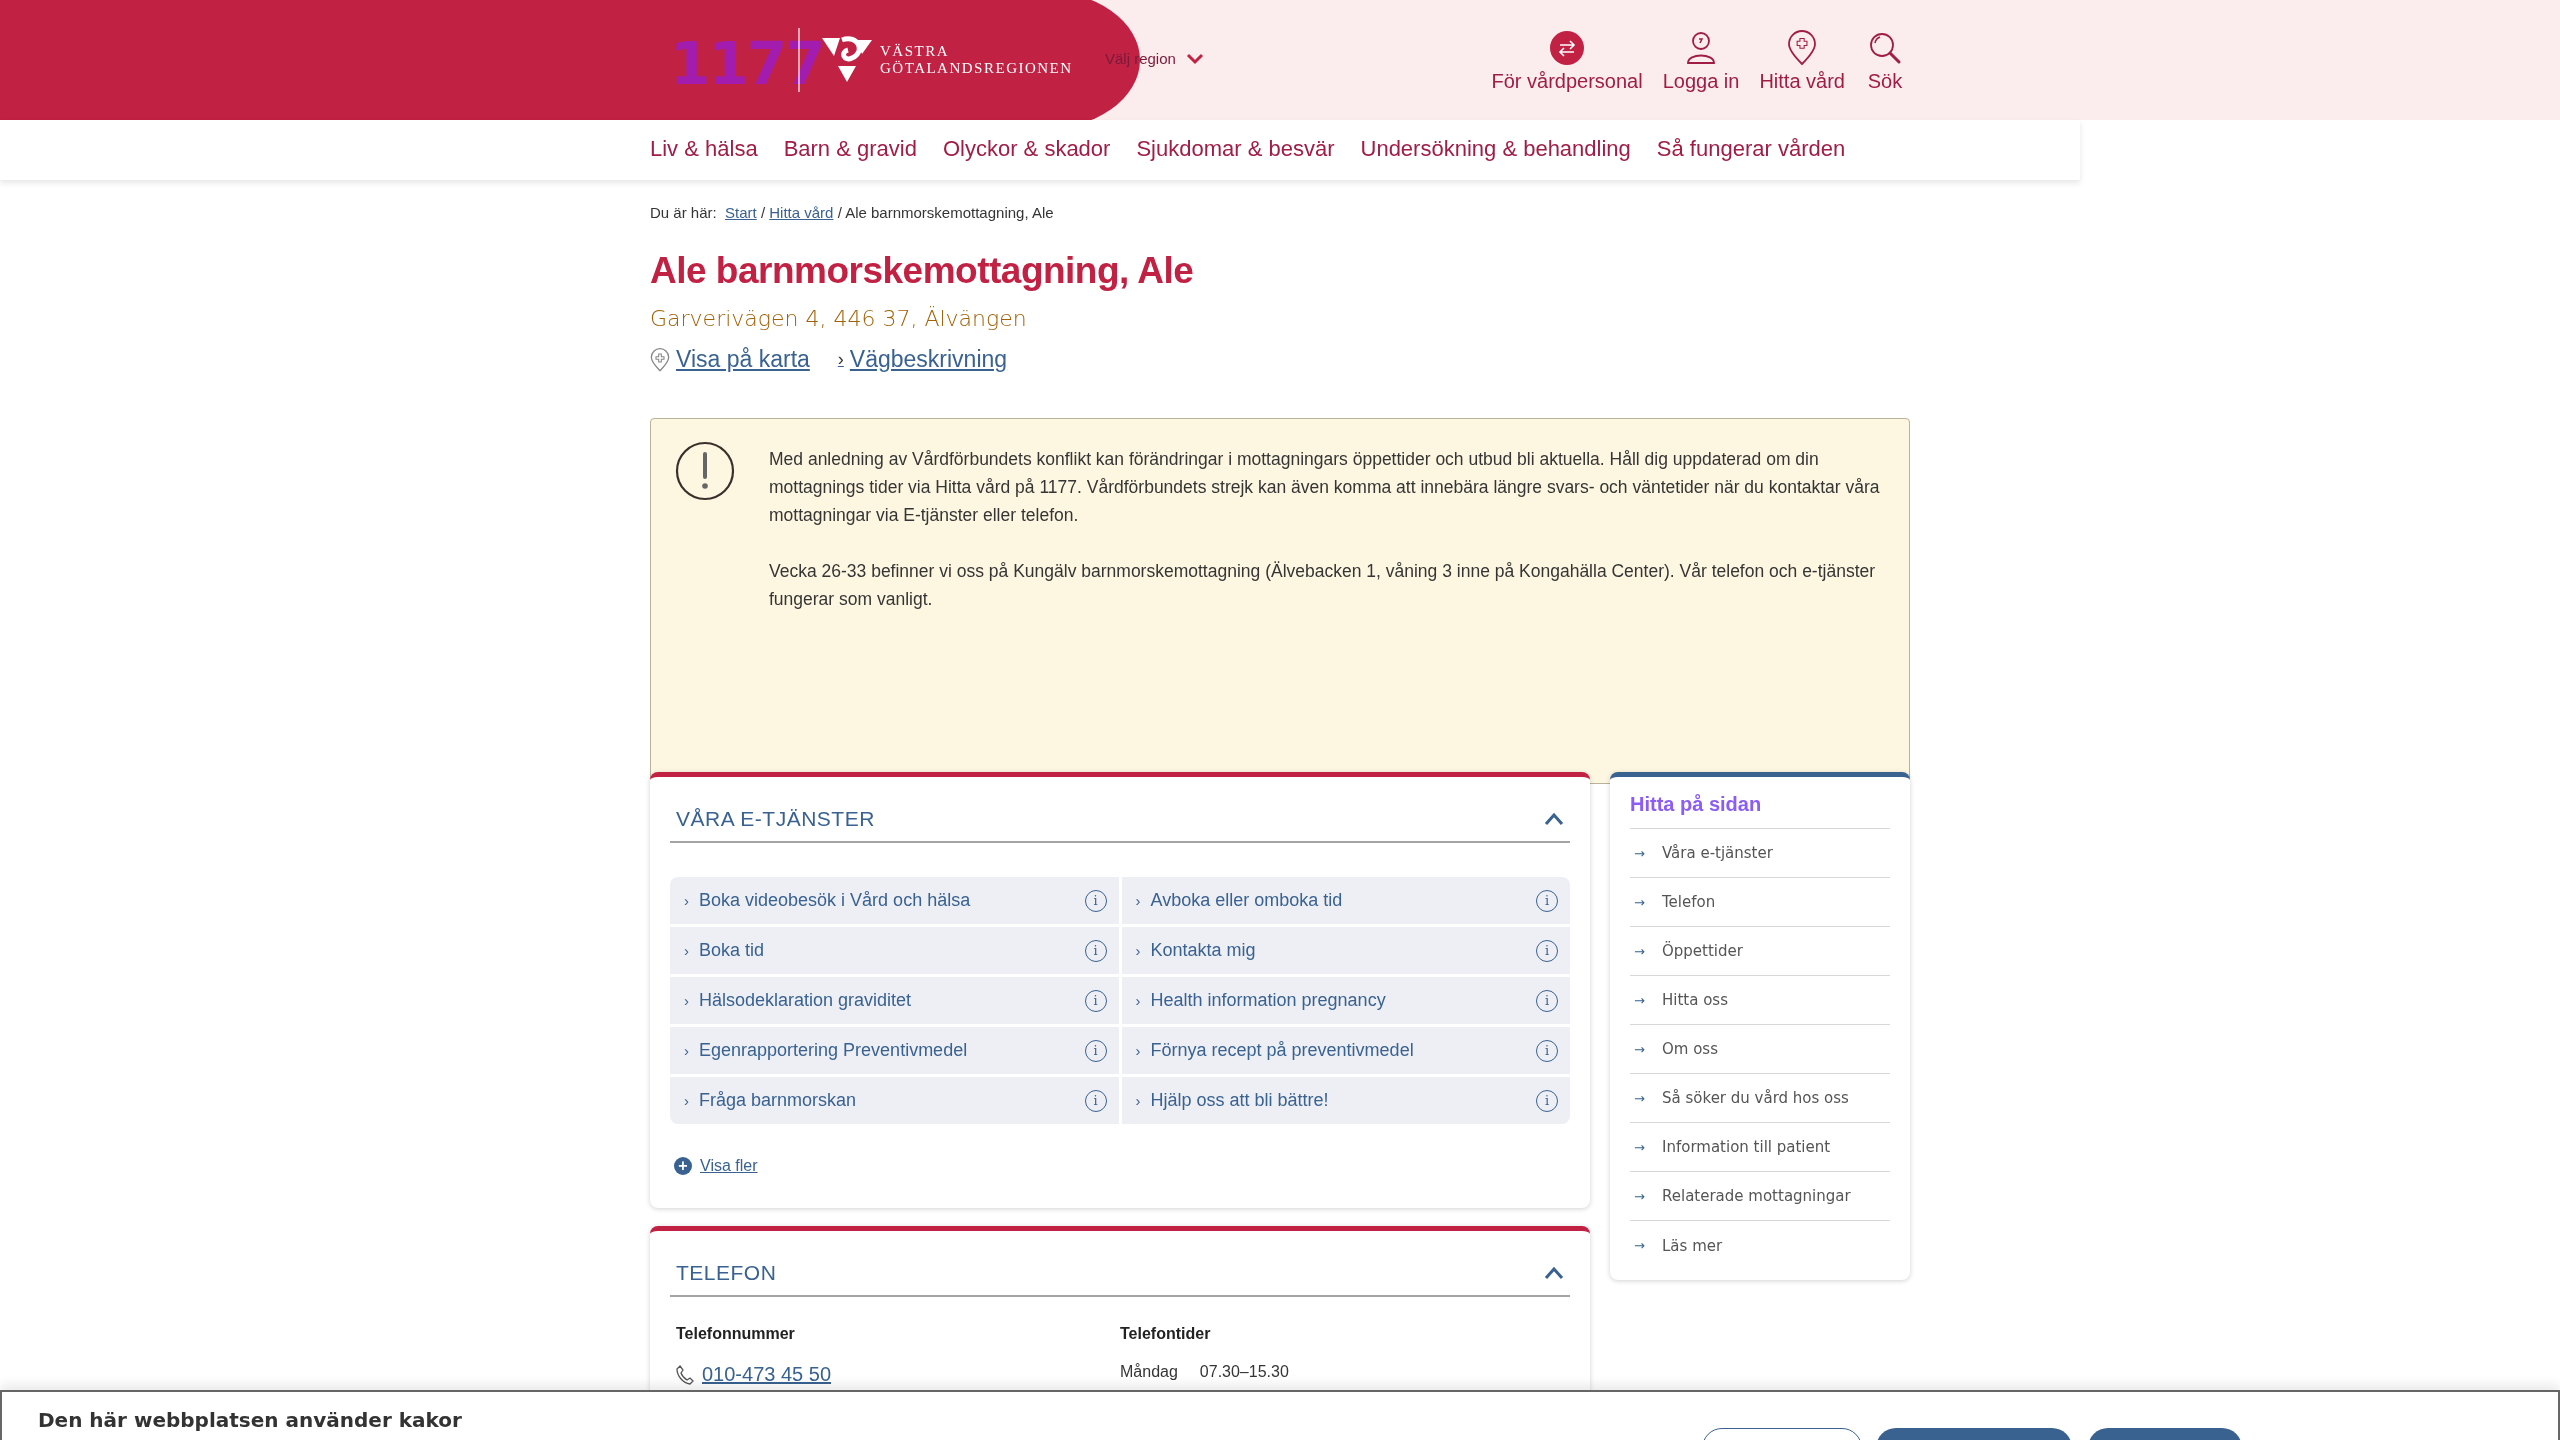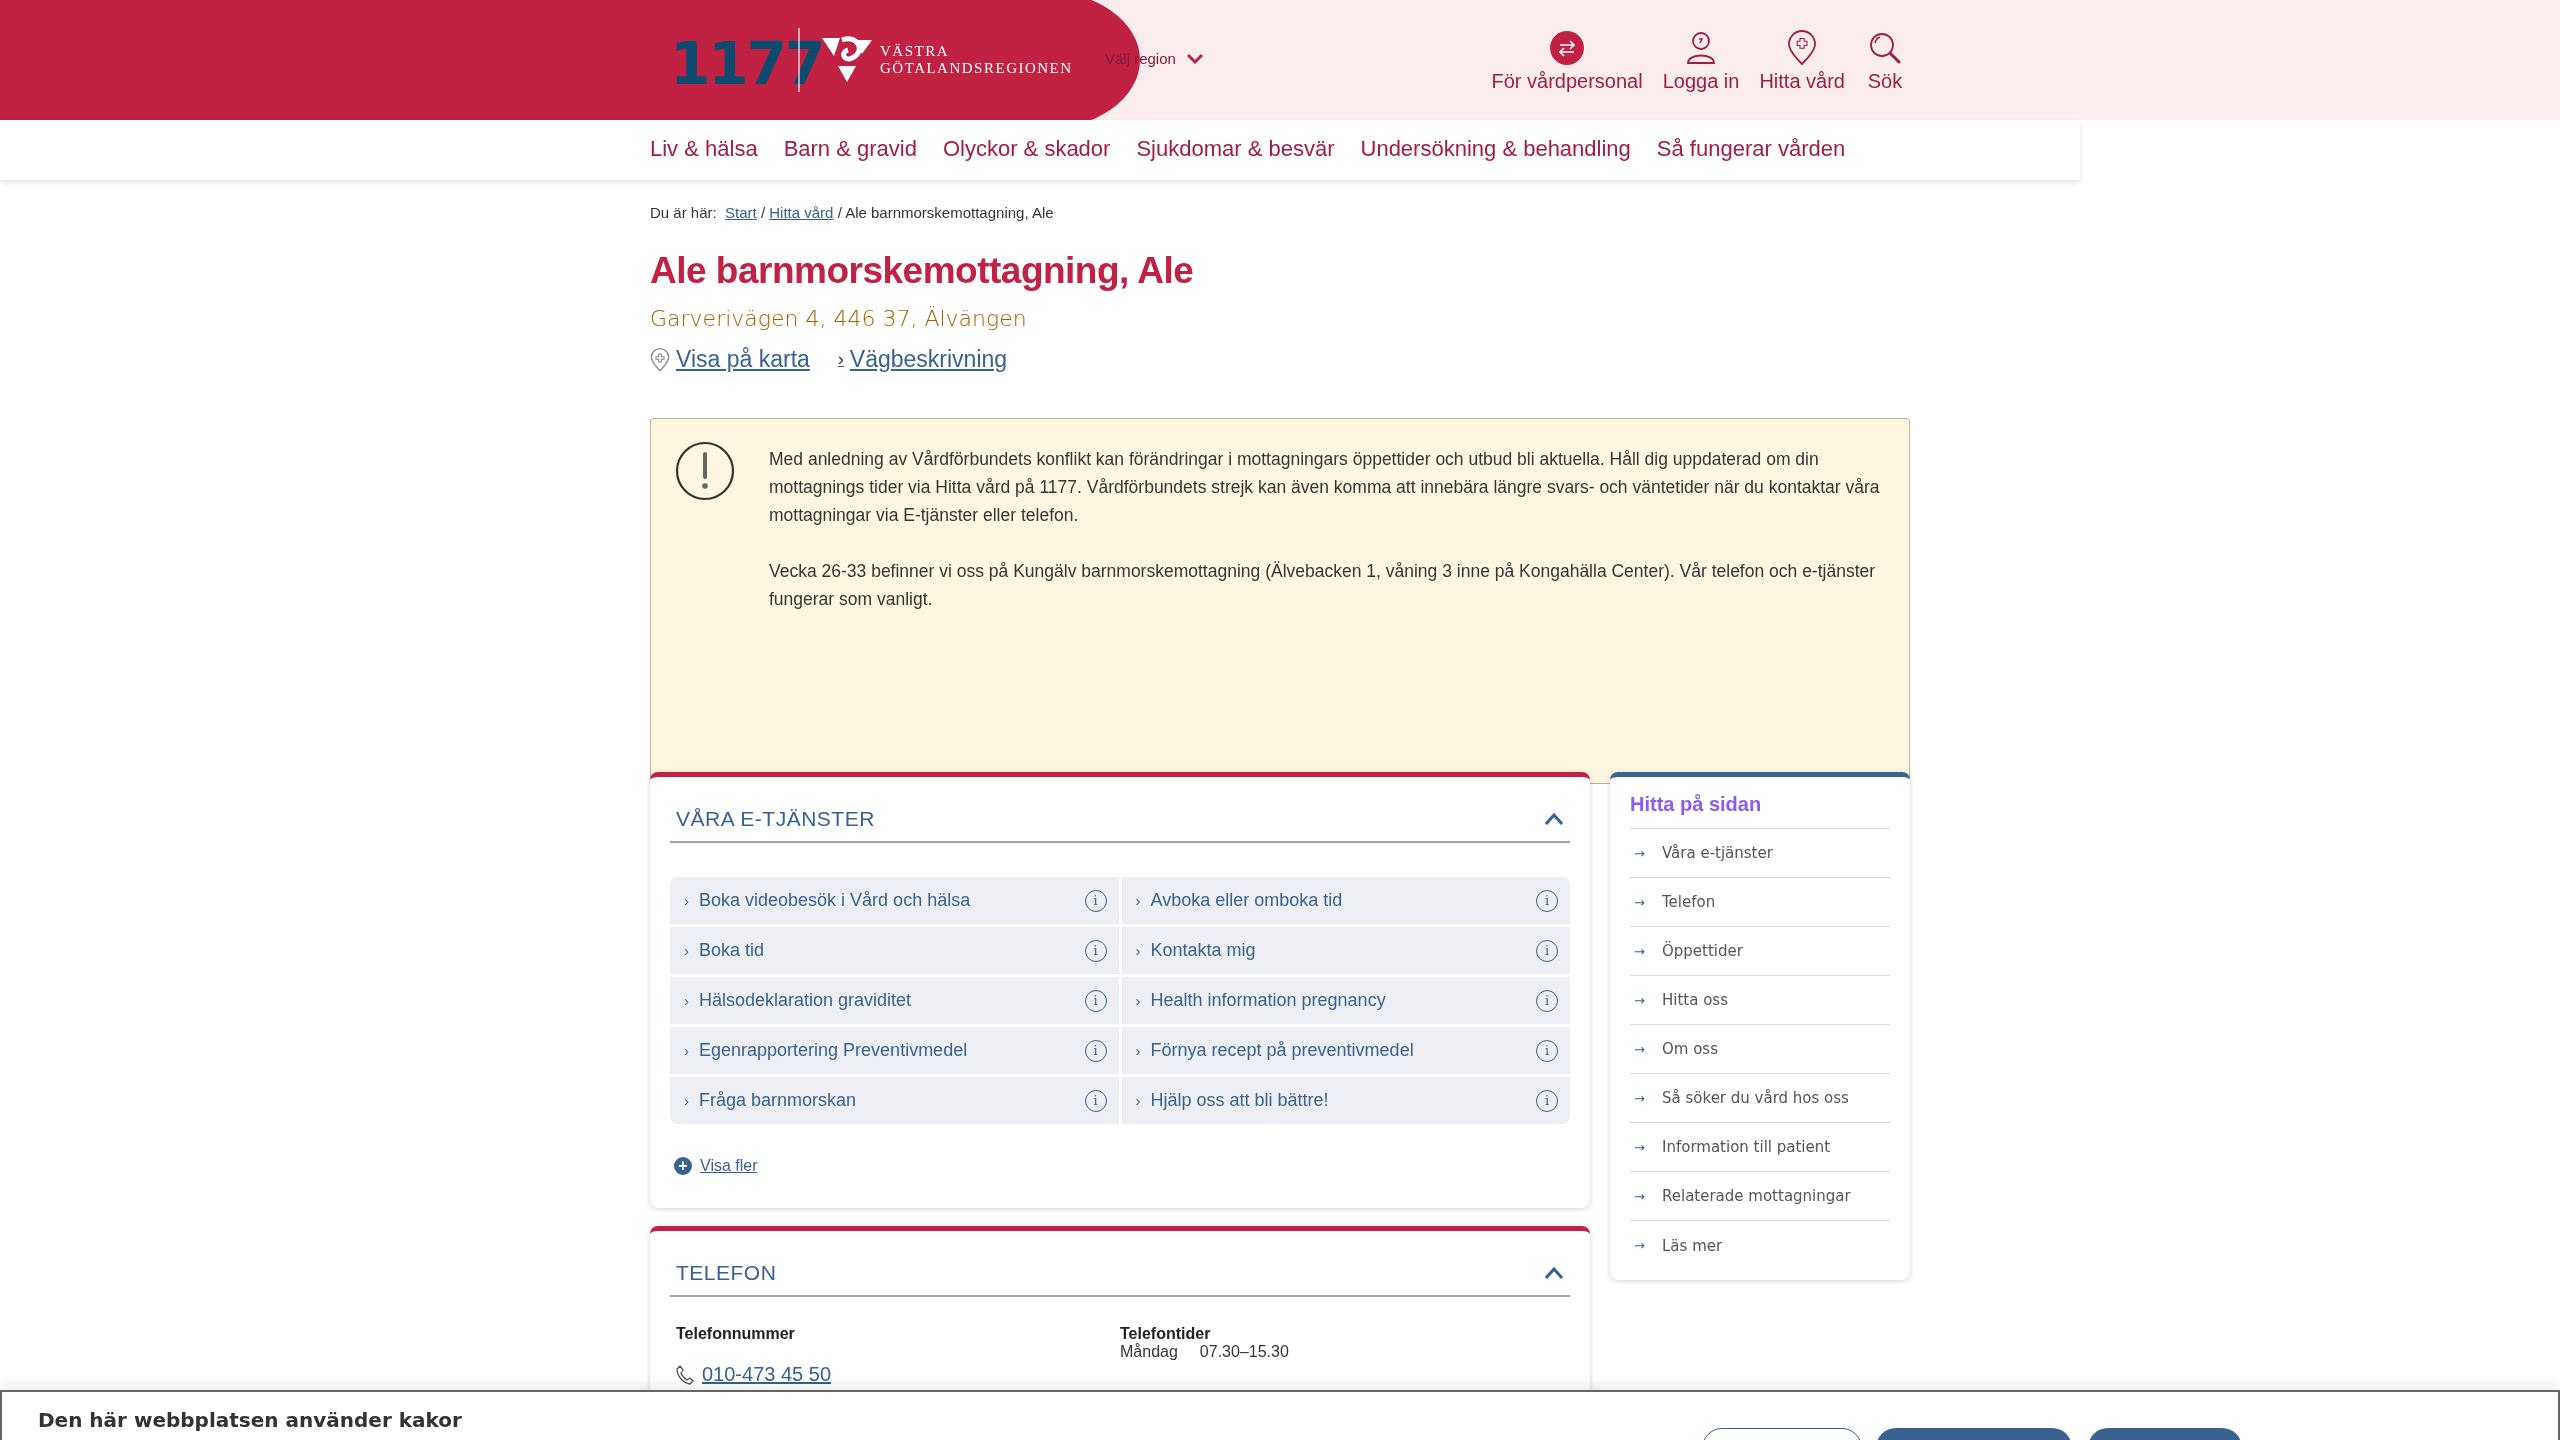--- a/index.html
+++ b/index.html
@@ -5,21 +5,21 @@
   * { box-sizing: border-box; margin: 0; padding: 0; }
   html, body { width: 2560px; height: 1440px; overflow: hidden; background: #ffffff; }
   body { font-family: "Liberation Sans", sans-serif; color: #353535; position: relative; }
 
   
   .topbar { position: absolute; left: 0; top: 0; width: 2560px; height: 120px; background: #fbecee; }
   .brand-block { position: absolute; left: 0; top: 0; width: 1088px; height: 120px; background: #c12143;
     border-top-right-radius: 0 0; }
   .brand-curve { position: absolute; left: 1040px; top: -10px; width: 100px; height: 140px; background: #c12143;
     border-radius: 0 100% 100% 0 / 0 50% 50% 0; }
-  .logo-1177 { position: absolute; left: 670px; top: 30px; color: #0c4a6e; font-size: 58px; font-weight: bold; letter-spacing: -2px;
+  .logo-1177 { position: absolute; left: 670px; top: 30px; color: #a21caf; font-size: 58px; font-weight: bold; letter-spacing: -2px;
     font-family: "DejaVu Sans", sans-serif; }
   .logo-divider { position: absolute; left: 798px; top: 28px; width: 2px; height: 64px; background: rgba(255,255,255,0.6); }
   .vgr-logo { position: absolute; left: 822px; top: 36px; display: flex; align-items: center; }
   .vgr-mark { width: 50px; height: 48px; }
   .vgr-text { color: #fff; font-family: "Liberation Serif", serif; font-size: 15px; line-height: 17px; letter-spacing: 1.5px; margin-left: 8px; }
   .region-select { position: absolute; left: 1105px; top: 50px; display: flex; align-items: center; color: #7a1a3a; font-size: 15px; cursor: pointer; }
   .region-select svg { margin-left: 10px; }
 
   .top-actions { position: absolute; right: 655px; top: 30px; display: flex; gap: 20px; }
   .top-action { display: flex; flex-direction: column; align-items: center; color: #a01d45; font-size: 20px; cursor: pointer; min-width: 40px; }
@@ -56,21 +56,21 @@
   .etj-item { background: #eeeff4; height: 47px; display: flex; align-items: center; padding: 0 12px 0 14px; color: #396291; font-size: 18px; cursor: pointer; }
   .etj-item .chev { margin-right: 10px; font-size: 15px; color: #396291; }
   .etj-item .lbl { flex: 1; }
   .info-ico { width: 22px; height: 22px; border: 1.5px solid #396291; border-radius: 50%; display: flex; align-items: center; justify-content: center; font-family: "DejaVu Serif", serif; font-size: 13px; color: #396291; }
   .visa-fler { position: absolute; left: 24px; top: 380px; display: flex; align-items: center; gap: 8px; color: #396291; font-size: 16px; text-decoration: underline; cursor: pointer; }
   .plus-circle { width: 18px; height: 18px; border-radius: 50%; background: #396291; color: #fff; font-size: 16px; line-height: 17px; text-align: center; font-weight: bold; }
 
   .tel-col { position: absolute; top: 94px; }
   .tel-col h4 { font-size: 16px; color: #222; font-weight: bold; }
   .tel-num { margin-top: 20px; display: flex; align-items: center; gap: 8px; font-size: 20px; color: #396291; text-decoration: underline; cursor: pointer; }
-  .tel-time { font-size: 16px; color: #353535; display: flex; gap: 22px; }
+  .tel-time { margin-top: 20px; font-size: 16px; color: #353535; display: flex; gap: 22px; }
 
   
   .sidenav { position: absolute; left: 960px; top: 592px; width: 300px; height: 508px; background: #fff; border-radius: 8px; box-shadow: 0 1px 5px rgba(0,0,0,0.18); border-top: 5px solid #396291; }
   .sidenav h3 { position: absolute; left: 20px; top: 16px; font-size: 20px; color: #8b5cf6; font-weight: bold; }
   .sidenav ul { list-style: none; position: absolute; left: 20px; top: 51px; width: 260px; border-top: 1.5px solid #d8d8d8; }
   .sidenav li { height: 49px; border-bottom: 1.5px solid #d8d8d8; display: flex; align-items: center; font-size: 16px; color: #555; cursor: pointer; font-family: "DejaVu Sans", sans-serif; font-size: 15px; }
   .sidenav li .arrow { color: #396291; width: 32px; padding-left: 4px; font-size: 13px; }
 
   
   .cookie { position: absolute; left: 0; top: 1390px; width: 2560px; height: 60px; background: #fff; border: 2px solid #666; box-shadow: 0 -6px 10px rgba(0,0,0,0.08); }

